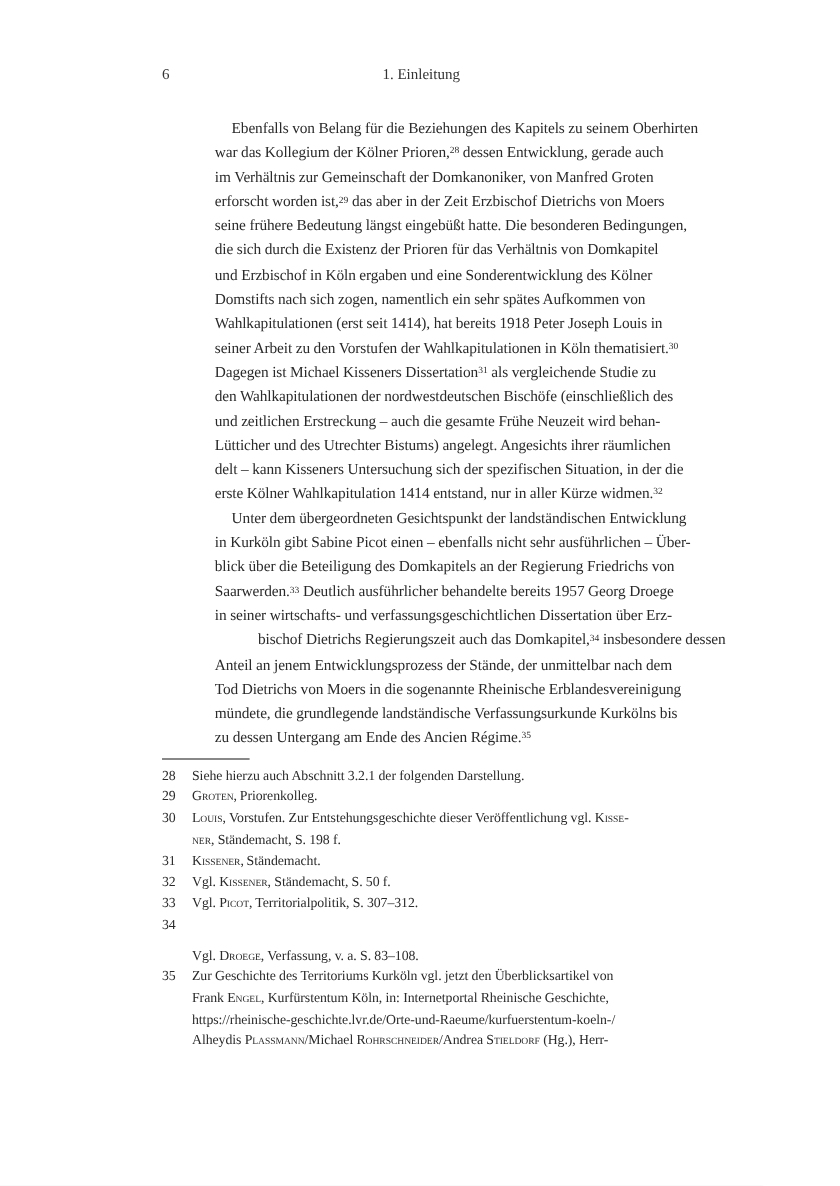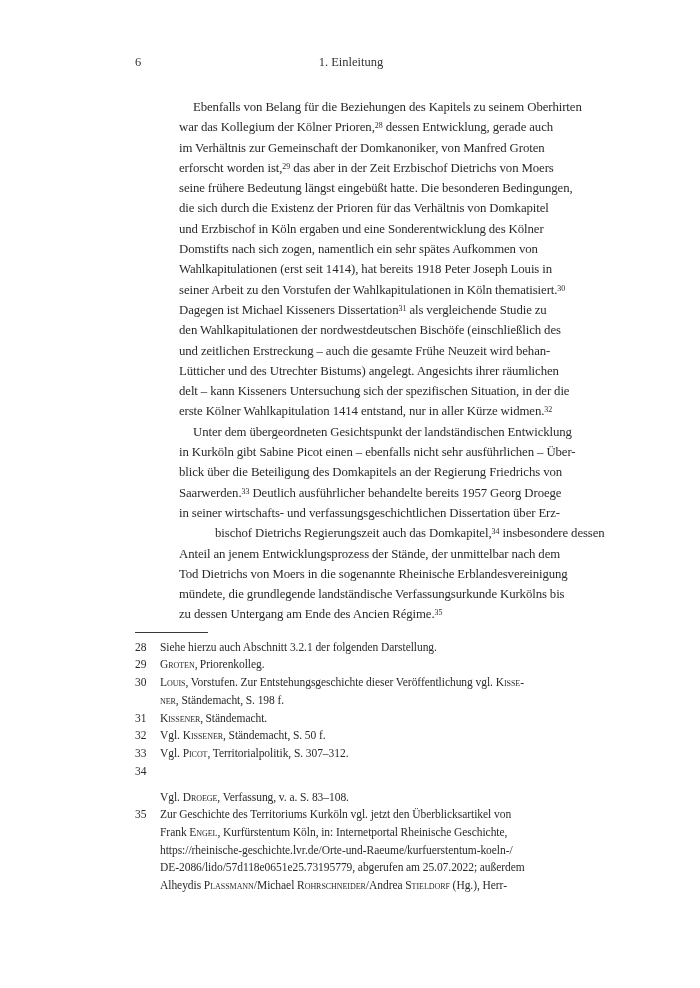--- a/index.html
+++ b/index.html
@@ -151,20 +151,19 @@
           <div class="fn-body">
             <div class="line last" style="word-spacing: -0.0833333px; margin-top: 26px;">Vgl. <span class="sc">Droege</span>, Verfassung, v. a. S. 83–108.</div>
           </div>
         </div>
         <div class="fn-item">
           <span class="fn-num">35</span>
           <div class="fn-body">
             <div class="line" style="word-spacing: -0.0555556px;">Zur Geschichte des Territoriums Kurköln vgl. jetzt den Überblicksartikel von</div>
             <div class="line" style="word-spacing: -0.0714286px;">Frank <span class="sc">Engel</span>, Kurfürstentum Köln, in: Internetportal Rheinische Geschichte,</div>
             <div class="line">https://rheinische-geschichte.lvr.de/Orte-und-Raeume/kurfuerstentum-koeln-/</div>
-            <div class="line" style="word-spacing: -0.125px;">DE-2086/lido/57d118e0651e25.73195779, abgerufen am 25.07.2022; außerdem</div>
             <div class="line last" style="word-spacing: -0.1px;">Alheydis <span class="sc">Plassmann</span>/Michael <span class="sc">Rohrschneider</span>/Andrea <span class="sc">Stieldorf</span> (Hg.), Herr-</div>
           </div>
         </div>
       </div>
 
   </div>
 </div>
 
 </body></html>

